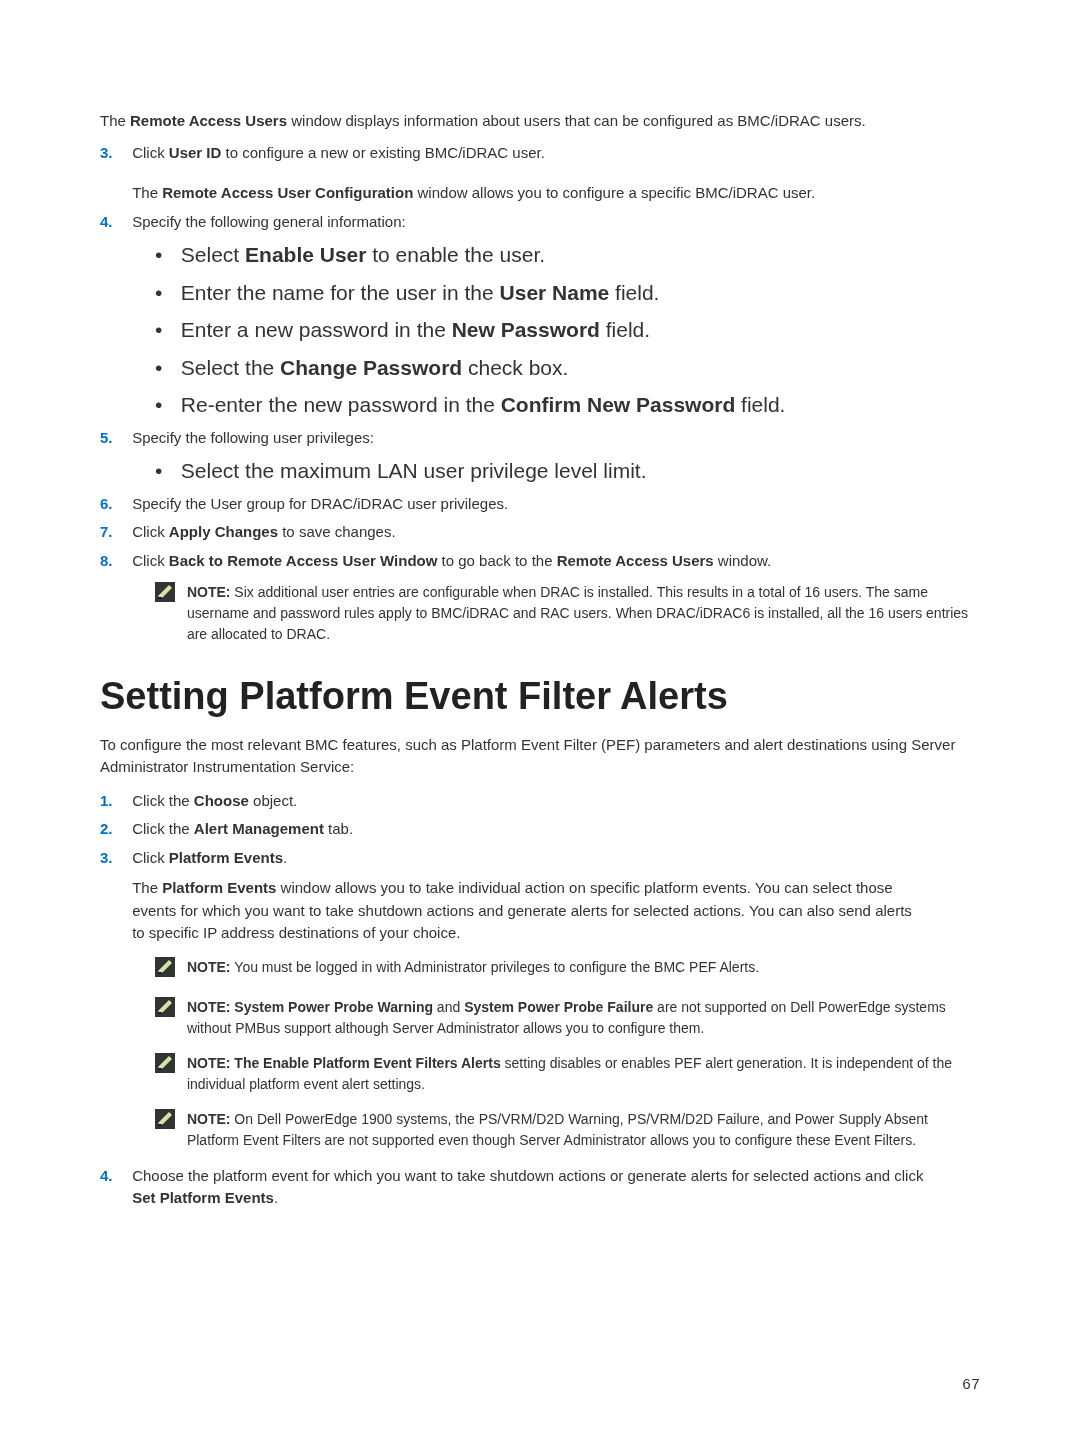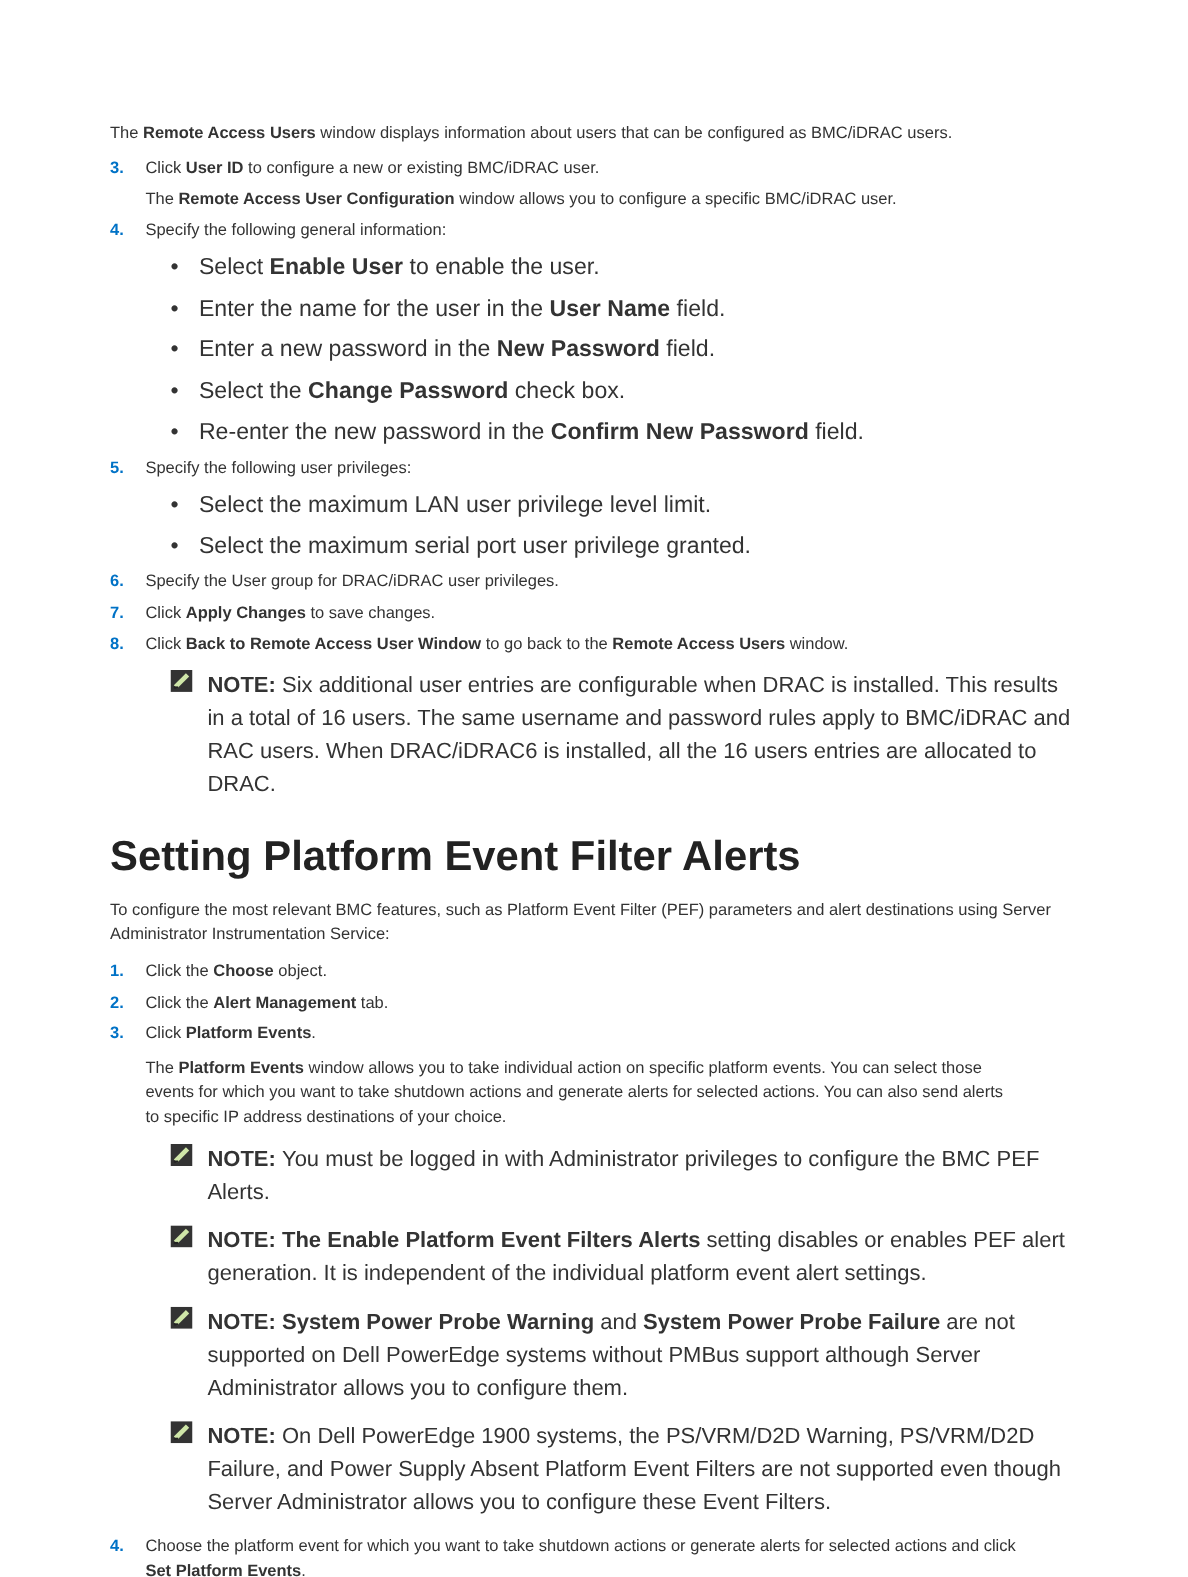--- a/index.html
+++ b/index.html
@@ -62,21 +62,21 @@
   h2.section {
     font-size: 38px;
     font-weight: bold;
     margin: 30px 0 16px 0;
     color: #222;
   }
   .note-block {
     margin-top: 10px;
     margin-bottom: 14px;
     margin-left: 55px;
-    font-size: 20px;
+    font-size: 14px;
     line-height: 1.5;
   }
   .note-block.flush {
     margin-left: 55px;
   }
   .note-icon {
     display: inline-block;
     vertical-align: top;
     width: 28px;
   }
@@ -104,21 +104,21 @@
 <div class="page">
 
   <p class="body-text indent-1">
     <span>The </span><b>Remote Access Users</b><span> window displays information about users that can be configured as BMC/iDRAC users.</span>
   </p>
 
   <div class="ol-item" style="margin-top:10px">
     <span class="ol-num">3.</span>
     <span class="content inner">
       <span>Click </span><b>User ID</b><span> to configure a new or existing BMC/iDRAC user.</span>
-      <div style="margin-top:6px">
+      <div style="margin-top:18px">
         <span>The </span><b>Remote Access User Configuration</b><span> window allows you to configure a specific BMC/iDRAC user.</span>
       </div>
     </span>
   </div>
 
   <div class="ol-item">
     <span class="ol-num">4.</span>
     <span class="content inner">Specify the following general information:</span>
   </div>
   <div class="bullet-row">
@@ -152,24 +152,20 @@
     </span>
   </div>
 
   <div class="ol-item">
     <span class="ol-num">5.</span>
     <span class="content inner">Specify the following user privileges:</span>
   </div>
   <div class="bullet-row">
     <span class="bullet-dot">•</span>
     <span class="bullet-content">Select the maximum LAN user privilege level limit.</span>
-  </div>
-  <div class="bullet-row">
-    <span class="bullet-dot">•</span>
-    <span class="bullet-content">Select the maximum serial port user privilege granted.</span>
   </div>
 
   <div class="ol-item">
     <span class="ol-num">6.</span>
     <span class="content inner">Specify the User group for DRAC/iDRAC user privileges.</span>
   </div>
 
   <div class="ol-item">
     <span class="ol-num">7.</span>
     <span class="content inner">
@@ -240,34 +236,34 @@
 
   <div class="note-block flush">
     <span class="note-icon">
       <svg viewBox="0 0 20 20">
           <rect x="0" y="0" width="20" height="20" fill="#333"></rect>
           <path d="M3 14 L14 3 L17 6 L6 17 Z" fill="#cfe6a8"></path>
           <rect x="3" y="15" width="4" height="2" fill="#222"></rect>
         </svg>
     </span>
     <span class="note-text">
+      <b>NOTE: </b><b>System Power Probe Warning</b><span> and </span><b>System Power Probe Failure</b><span> are not supported on Dell PowerEdge systems without PMBus support although Server Administrator allows you to configure them.</span>
+    </span>
+  </div>
+
+  <div class="note-block flush">
+    <span class="note-icon">
+      <svg viewBox="0 0 20 20">
+          <rect x="0" y="0" width="20" height="20" fill="#333"></rect>
+          <path d="M3 14 L14 3 L17 6 L6 17 Z" fill="#cfe6a8"></path>
+          <rect x="3" y="15" width="4" height="2" fill="#222"></rect>
+        </svg>
+    </span>
+    <span class="note-text">
       <b>NOTE: </b><b>The Enable Platform Event Filters Alerts</b><span> setting disables or enables PEF alert generation. It is independent of the individual platform event alert settings.</span>
-    </span>
-  </div>
-
-  <div class="note-block flush">
-    <span class="note-icon">
-      <svg viewBox="0 0 20 20">
-          <rect x="0" y="0" width="20" height="20" fill="#333"></rect>
-          <path d="M3 14 L14 3 L17 6 L6 17 Z" fill="#cfe6a8"></path>
-          <rect x="3" y="15" width="4" height="2" fill="#222"></rect>
-        </svg>
-    </span>
-    <span class="note-text">
-      <b>NOTE: </b><b>System Power Probe Warning</b><span> and </span><b>System Power Probe Failure</b><span> are not supported on Dell PowerEdge systems without PMBus support although Server Administrator allows you to configure them.</span>
     </span>
   </div>
 
   <div class="note-block flush">
     <span class="note-icon">
       <svg viewBox="0 0 20 20">
           <rect x="0" y="0" width="20" height="20" fill="#333"></rect>
           <path d="M3 14 L14 3 L17 6 L6 17 Z" fill="#cfe6a8"></path>
           <rect x="3" y="15" width="4" height="2" fill="#222"></rect>
         </svg>

